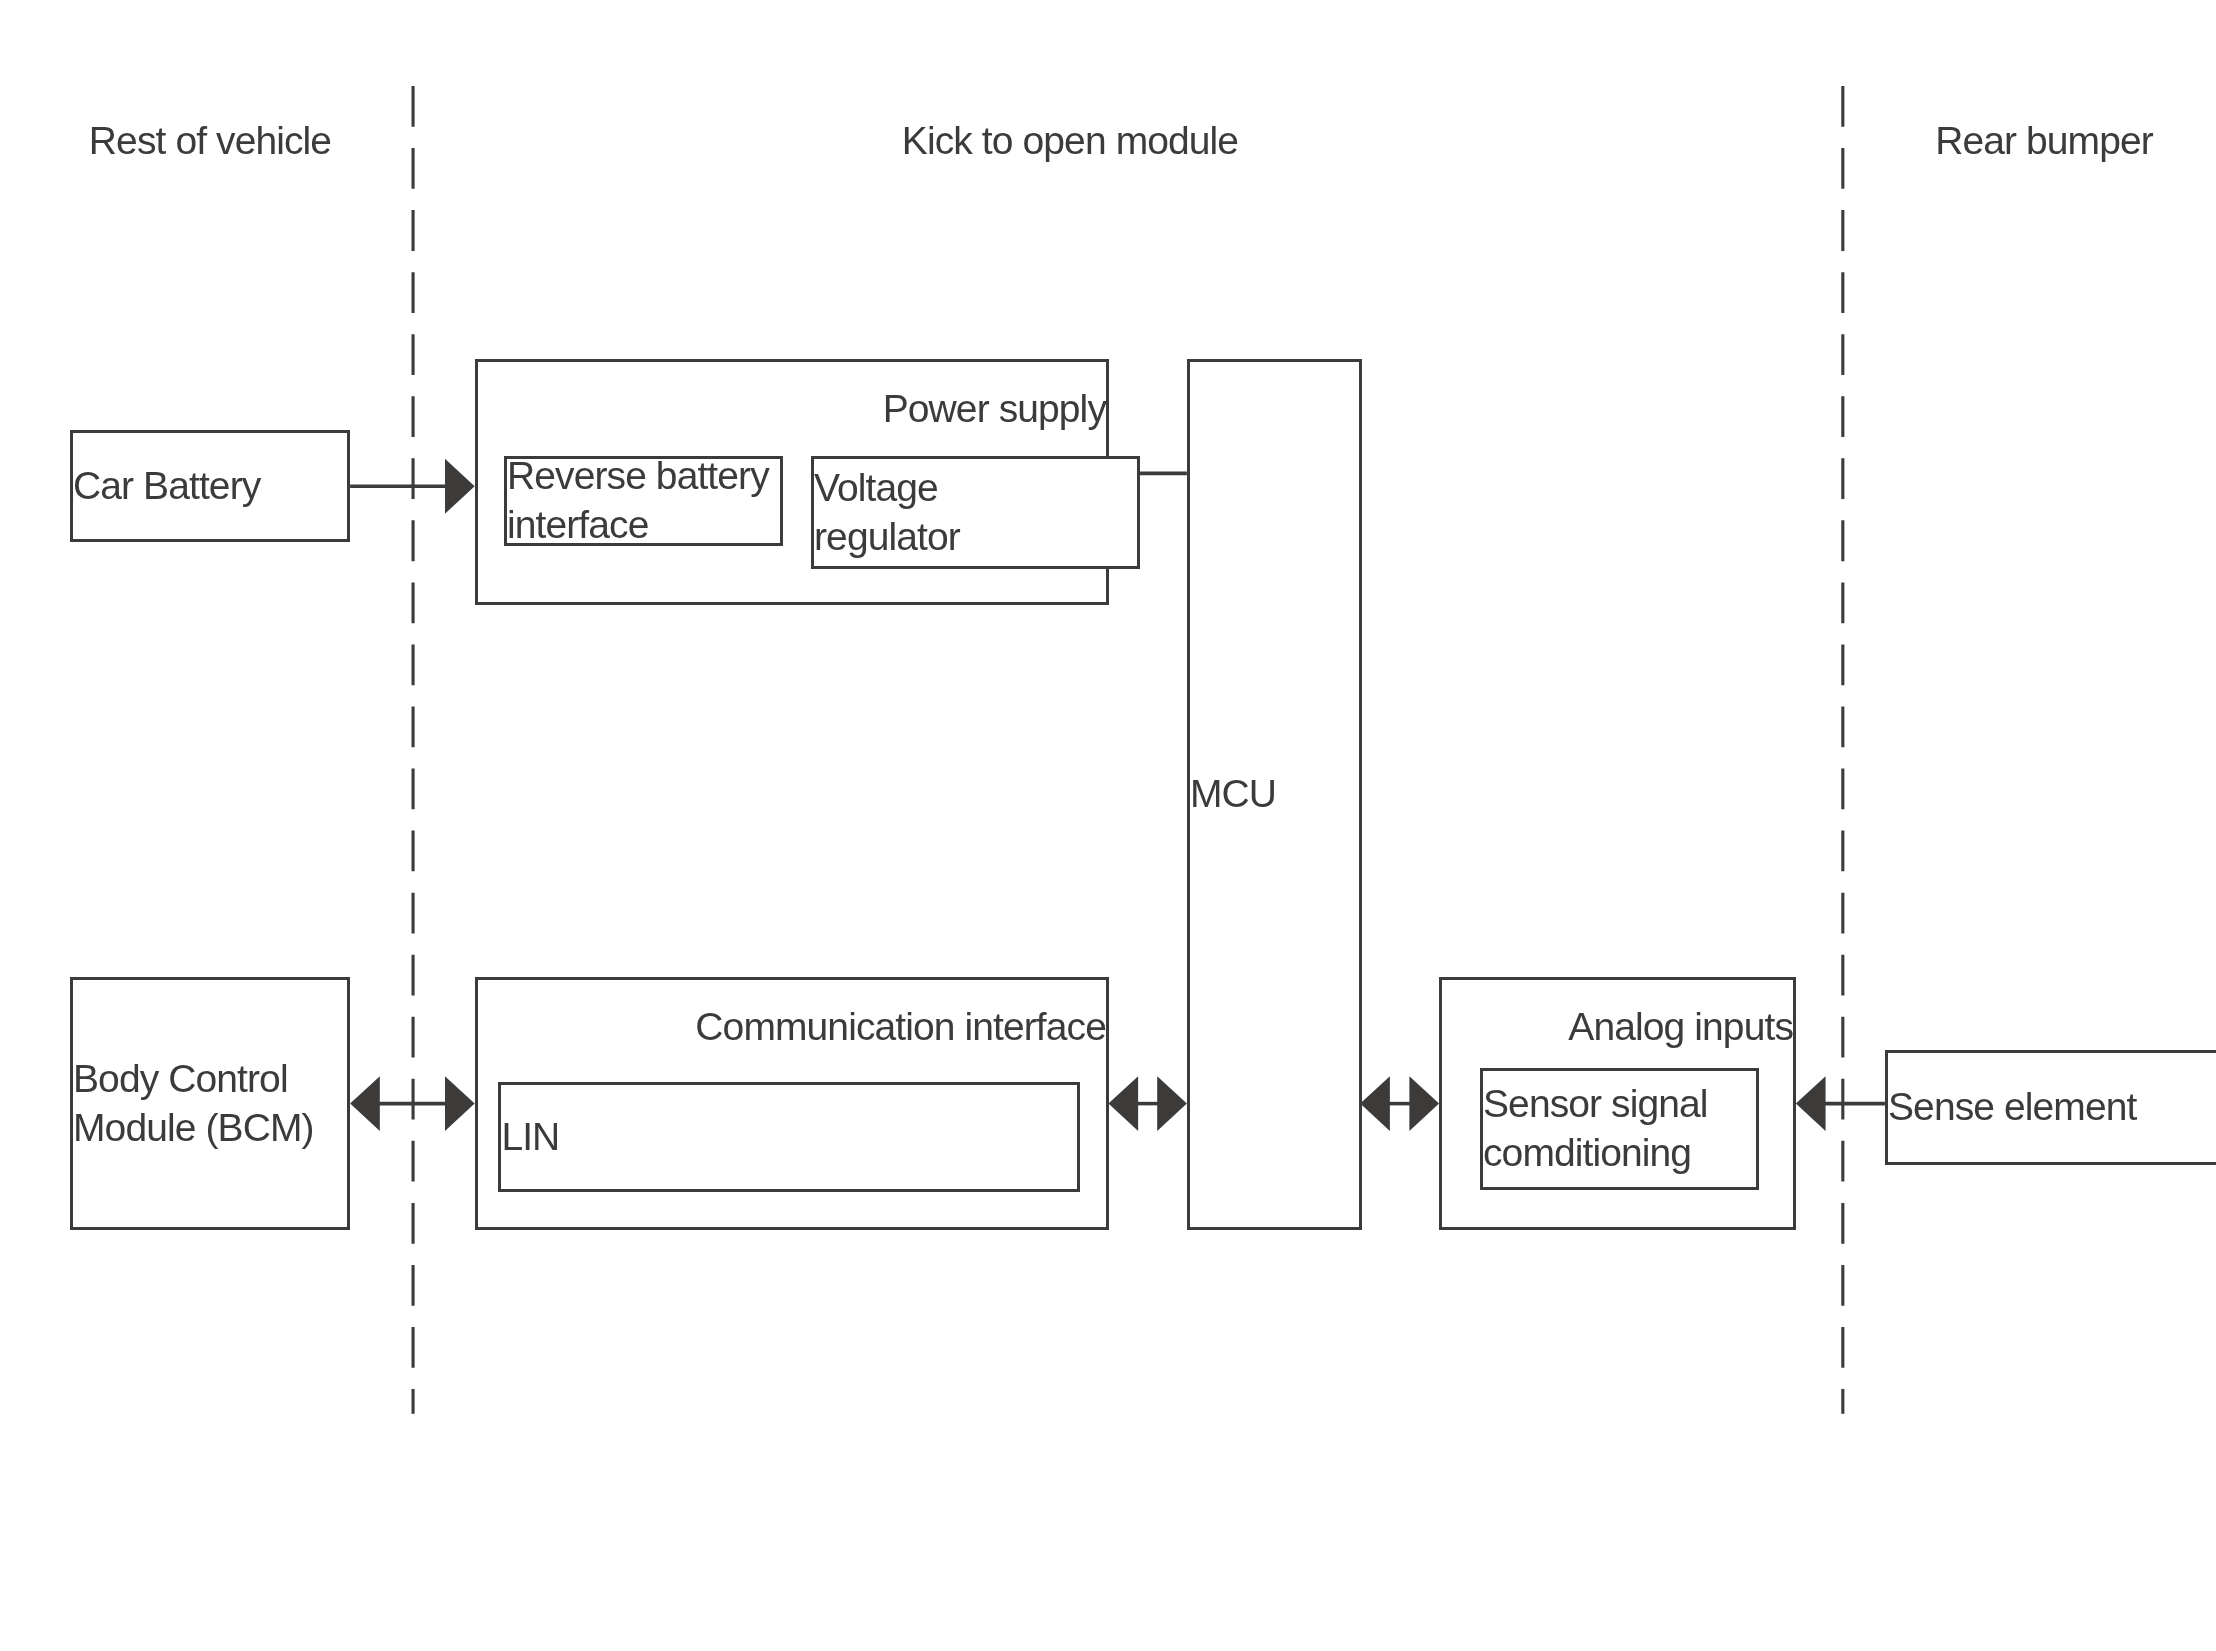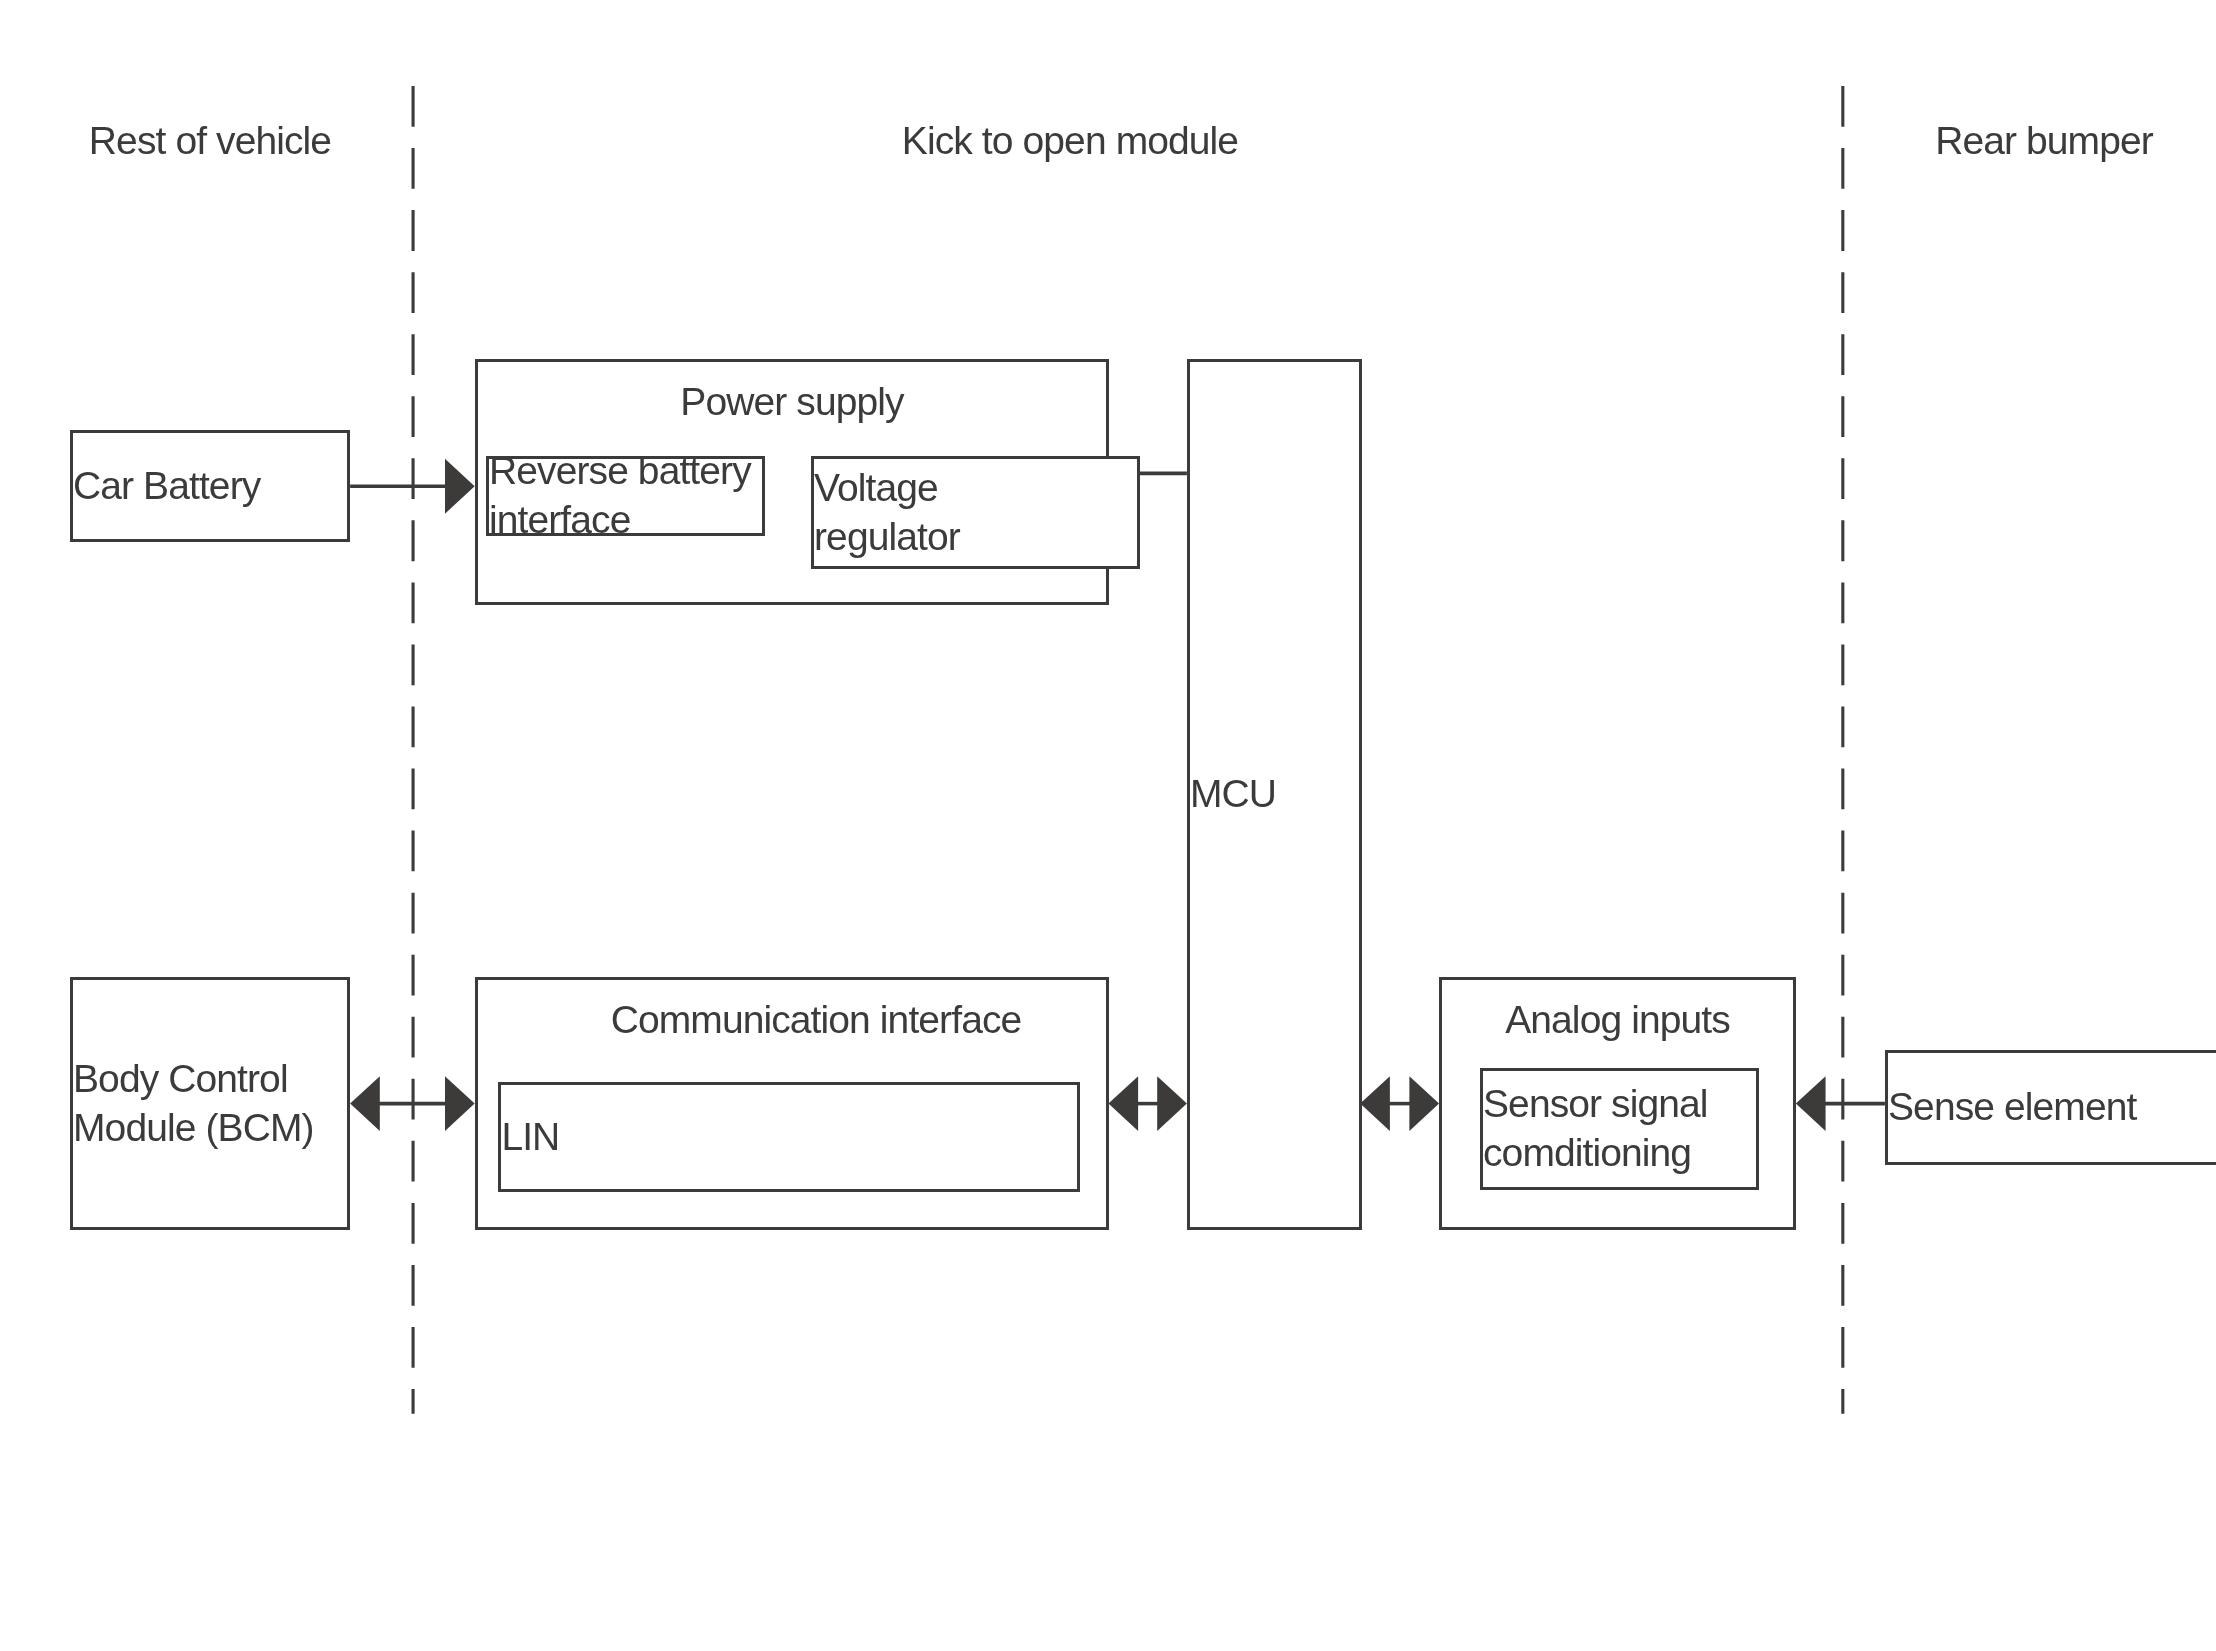--- a/index.html
+++ b/index.html
@@ -14,21 +14,21 @@
     position:absolute;box-sizing:border-box;background:#ffffff;
     border:3.5px solid #3d3a3a;
     display:flex;flex-direction:column;align-items:flex-start;justify-content:center;
     text-align:center;font-size:39px;letter-spacing:-0.9px;line-height:1.25;
   }
   .group{
     position:absolute;box-sizing:border-box;background:#ffffff;
     border:3.5px solid #3d3a3a;text-align:center;
   }
   .group-title{
-    margin-top:18px;font-size:39px;letter-spacing:-0.9px;white-space:nowrap;
+    margin-top:25px;font-size:39px;letter-spacing:-0.9px;white-space:nowrap;text-align:right;
   }
   .inner{border-width:3.1px;}
   .line{display:block;}
 </style>
 </head>
 <body>
 
 <div class="canvas">
 
   <svg class="overlay" viewBox="0 0 5000 3725">
@@ -70,21 +70,21 @@
   <div class="section-label" style="left:210px;">Rest of vehicle</div>
   <div class="section-label" style="left:1070px;">Kick to open module</div>
   <div class="section-label" style="left:2044px;">Rear bumper</div>
 
   <div class="box" style="left:70px;top:430px;width:280px;height:112px;">
     <span class="line">Car Battery</span>
   </div>
 
   <div class="group" style="left:475px;top:359px;width:634px;height:246px;">
     <div class="group-title">Power supply</div>
-    <div class="box inner" style="left:8px;top:94px;width:279px;height:80px;">
+    <div class="box inner" style="left:26px;top:94px;width:279px;height:90px;">
       <span class="line">Reverse battery</span>
       <span class="line">interface</span>
     </div>
     <div class="box inner" style="left:333px;top:94px;width:329px;height:113px;">
       <span class="line">Voltage</span>
       <span class="line">regulator</span>
     </div>
   </div>
 
   <div class="box" style="left:1187px;top:359px;width:175px;height:871px;">

